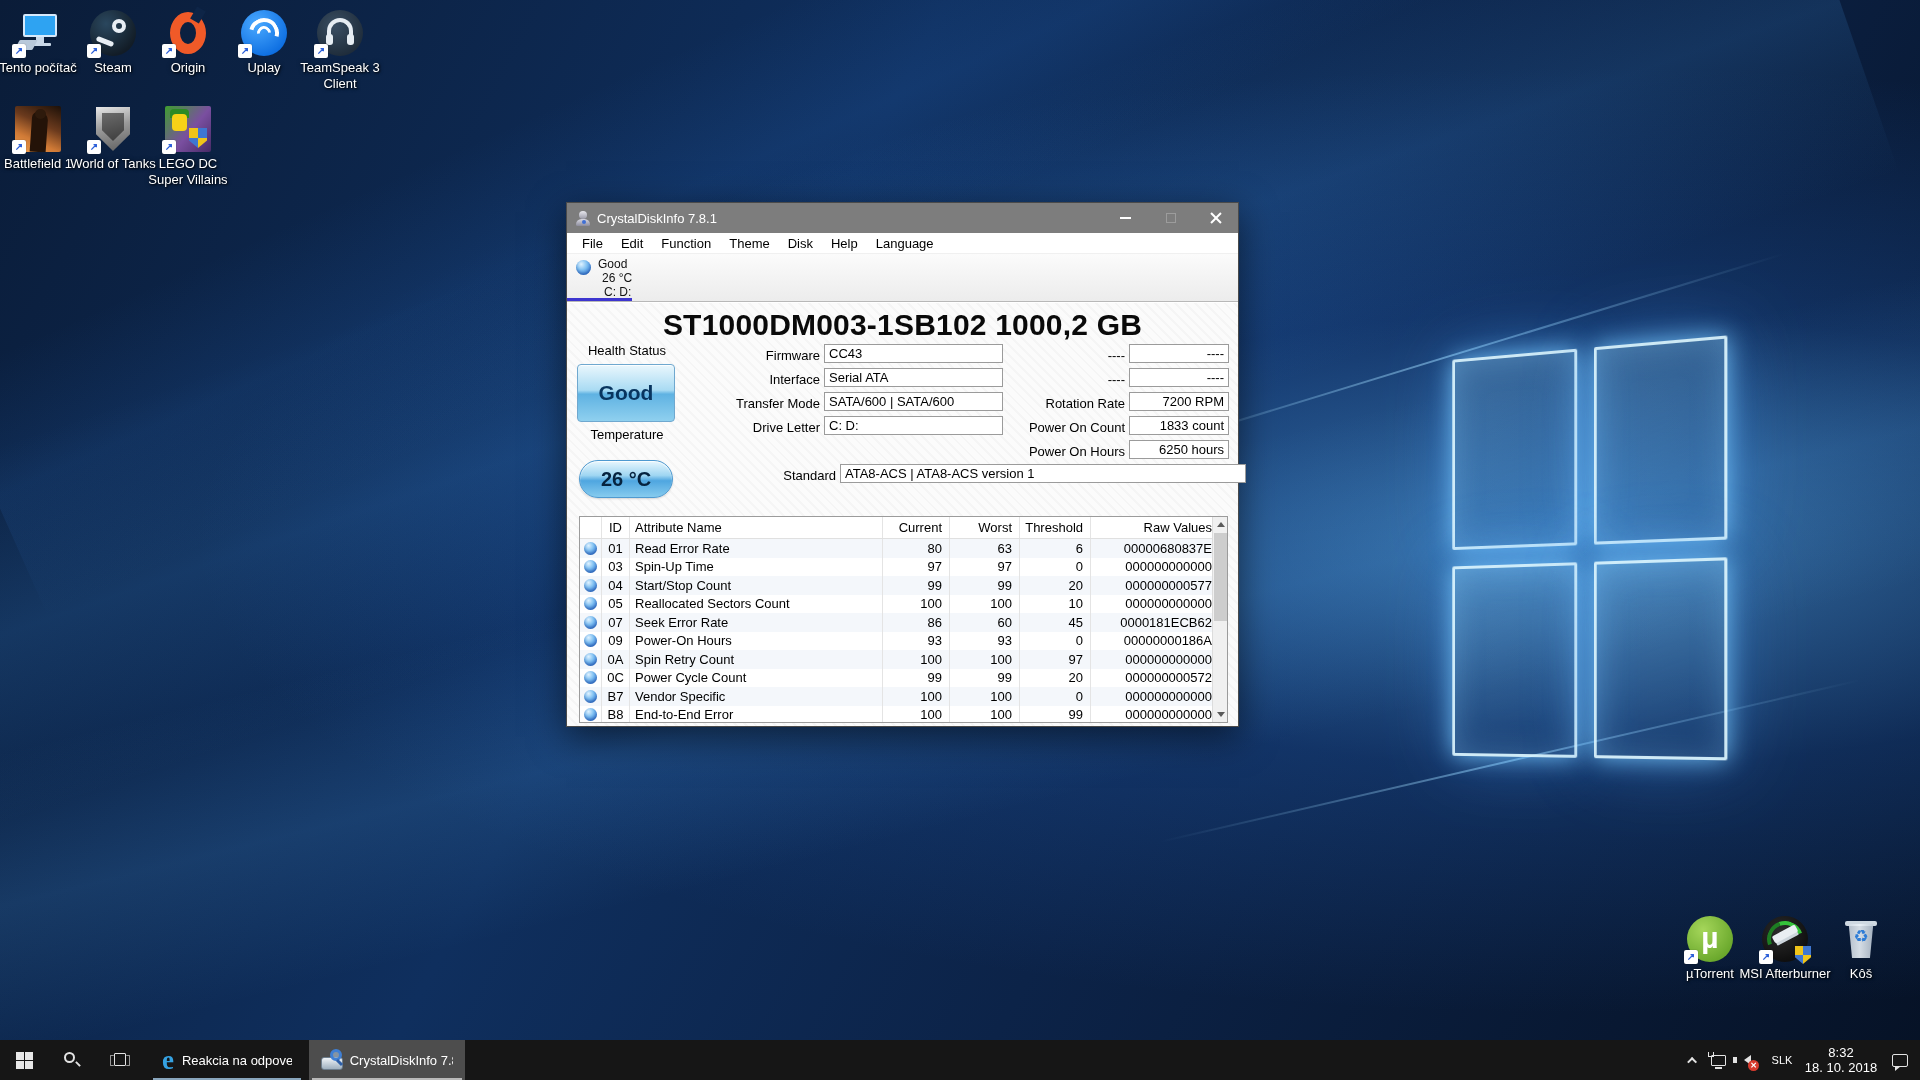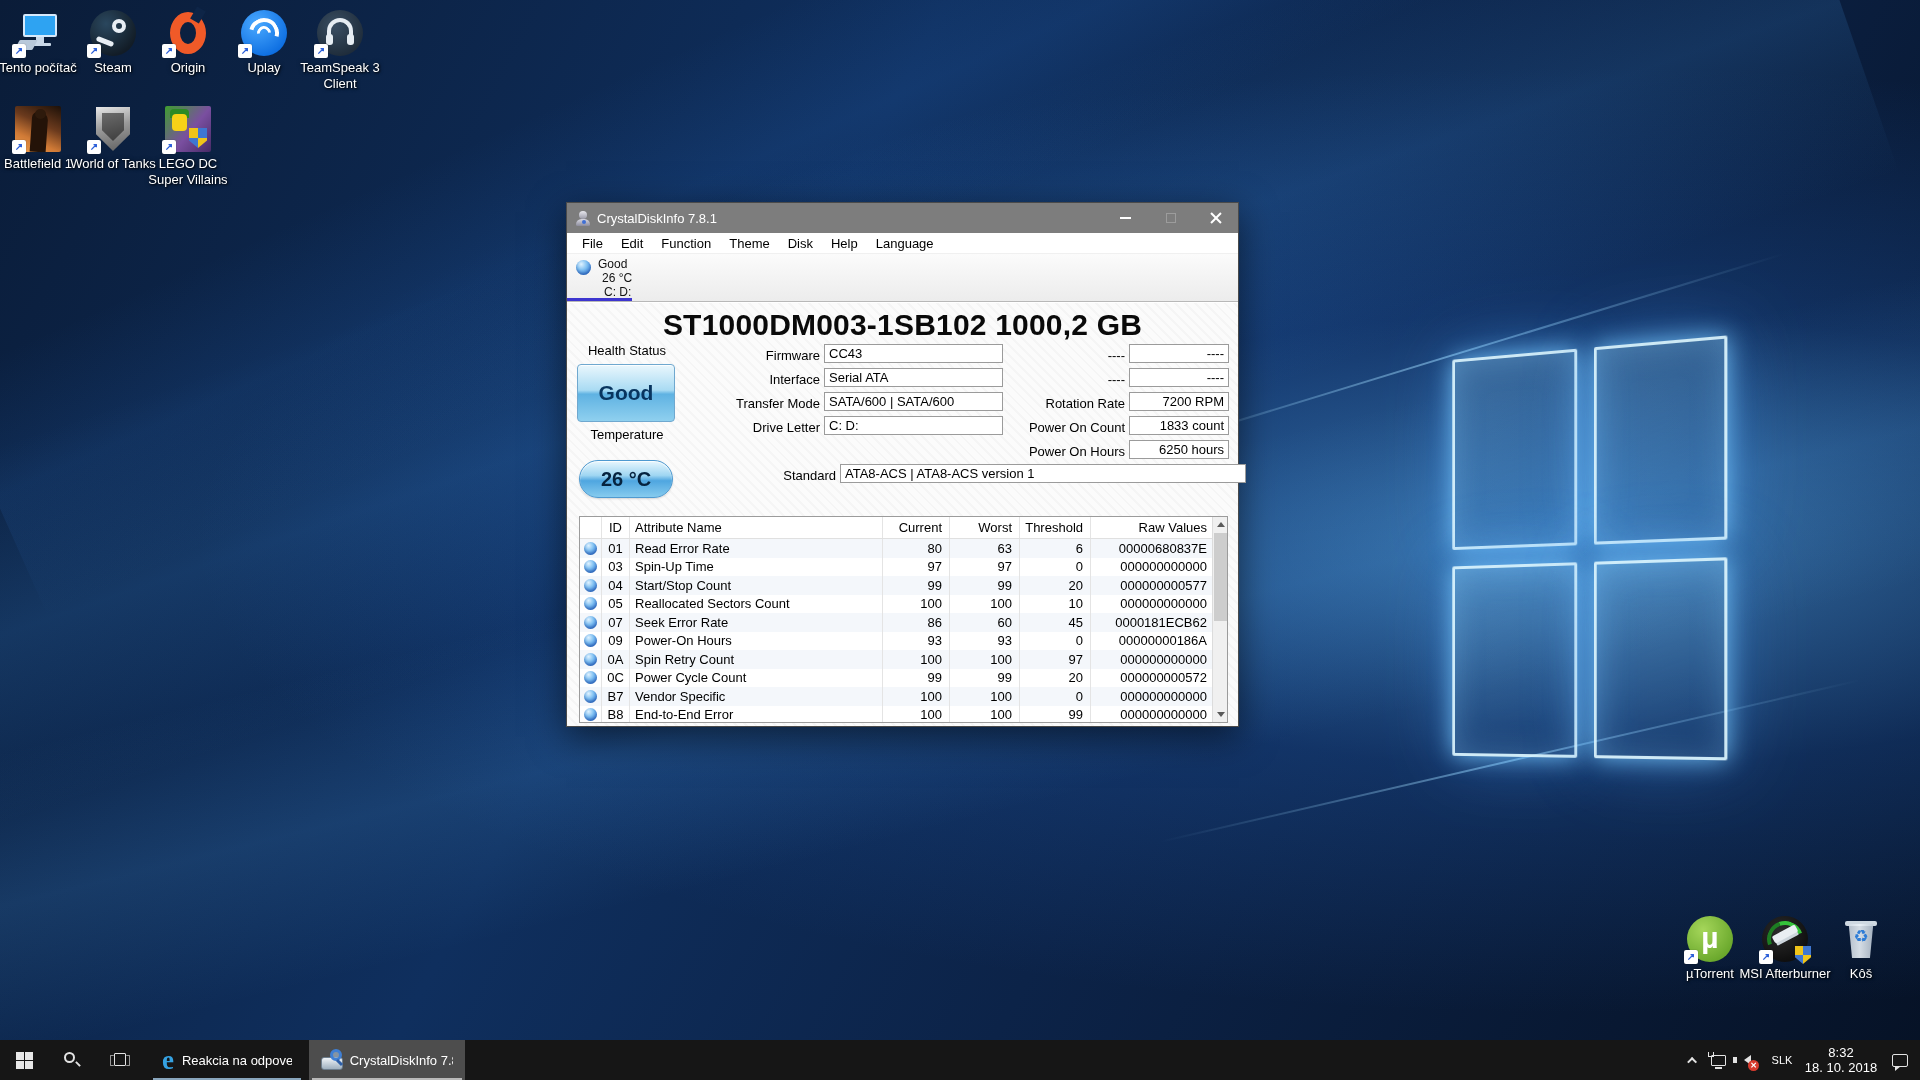--- a/index.html
+++ b/index.html
@@ -135,21 +135,21 @@
   
   .smart { position:absolute; left:12px; top:213px; width:649px; height:207px; background:#fff; border:1px solid #9b9b9b; overflow:hidden; }
   .thead { display:flex; height:22px; border-bottom:1px solid #e0e0e0; background:#fff; font-size:13px; color:#000; align-items:center; }
   .tc { border-right:1px solid #e4e4e4; height:100%; display:flex; align-items:center; overflow:hidden; white-space:nowrap; }
   .c-orb { width:22px; justify-content:center; }
   .c-id { width:28px; justify-content:center; }
   .c-name { width:253px; padding-left:5px; }
   .c-cur { width:67px; justify-content:flex-end; padding-right:7px; }
   .c-wor { width:70px; justify-content:flex-end; padding-right:7px; }
   .c-thr { width:71px; justify-content:flex-end; padding-right:7px; }
-  .c-raw { width:121px; justify-content:flex-end; padding-right:5px; border-right:none; }
+  .c-raw { width:121px; justify-content:flex-end; border-right:none; }
   .trow { display:flex; height:18.5px; font-size:13px; color:#000; align-items:center; }
   .trow:nth-child(even) { background:#f4f7fb; }
   .trow .orb { width:13px; height:13px; }
   .vscroll { position:absolute; right:0; top:0; width:15px; height:100%; background:#f0f0f0; border-left:1px solid #dcdcdc; }
   .varrow { position:absolute; left:0; width:15px; height:15px; display:flex; align-items:center; justify-content:center; }
   .varrow.up { top:0; } .varrow.dn { bottom:0; }
   .tri-up { width:0; height:0; border-left:4px solid transparent; border-right:4px solid transparent; border-bottom:5px solid #5a5a5a; }
   .tri-dn { width:0; height:0; border-left:4px solid transparent; border-right:4px solid transparent; border-top:5px solid #5a5a5a; }
   .vthumb { position:absolute; left:1px; top:16px; width:13px; height:88px; background:#cdcdcd; }
 

